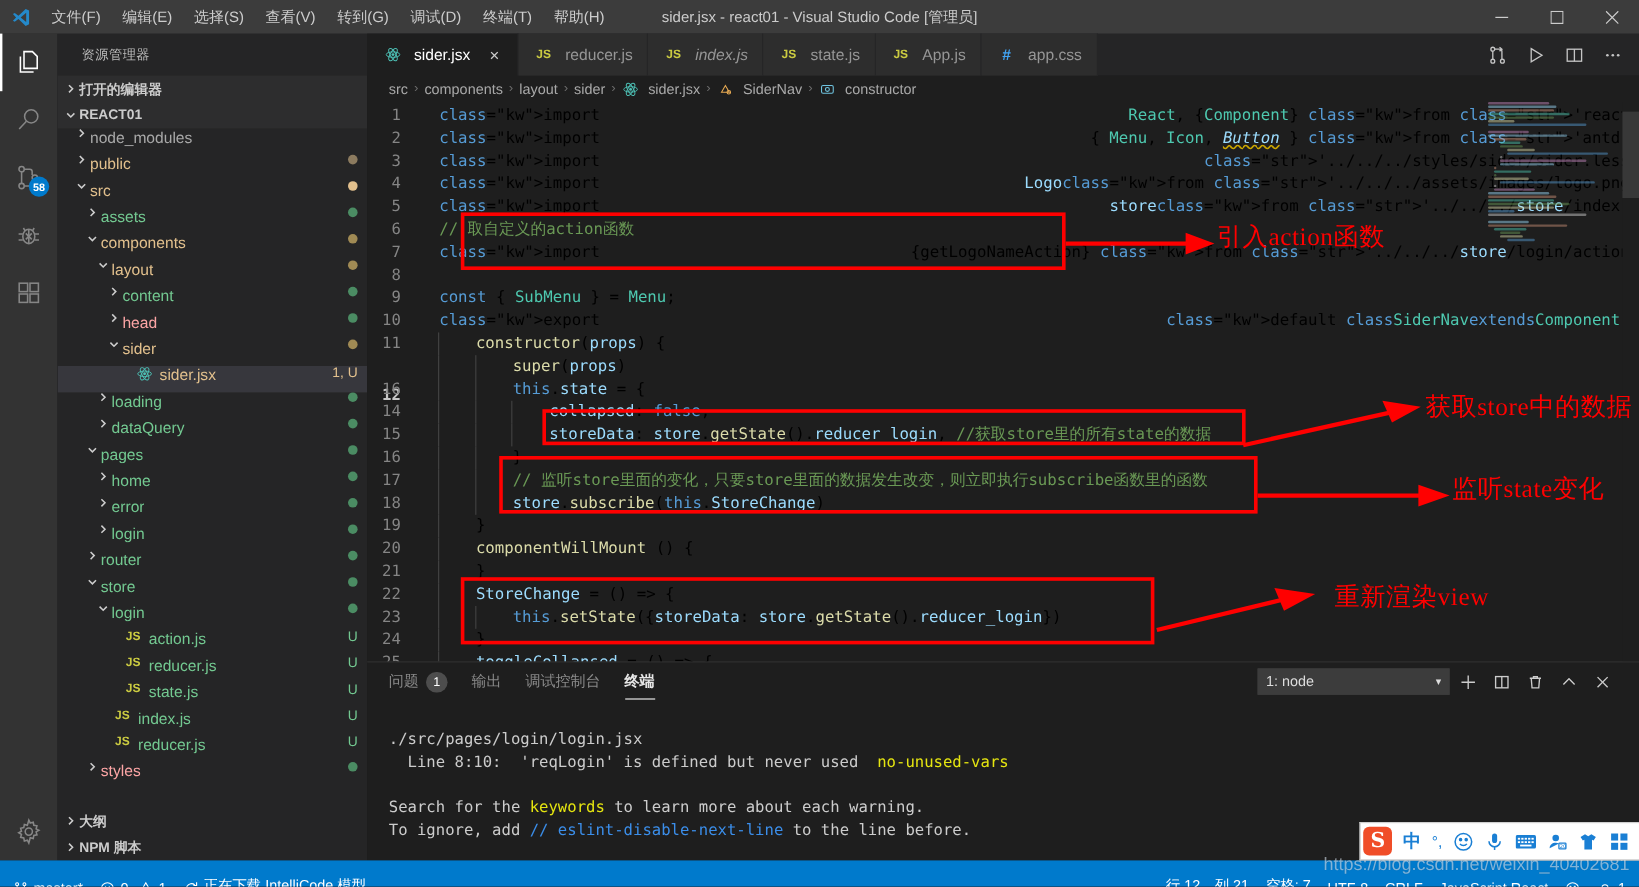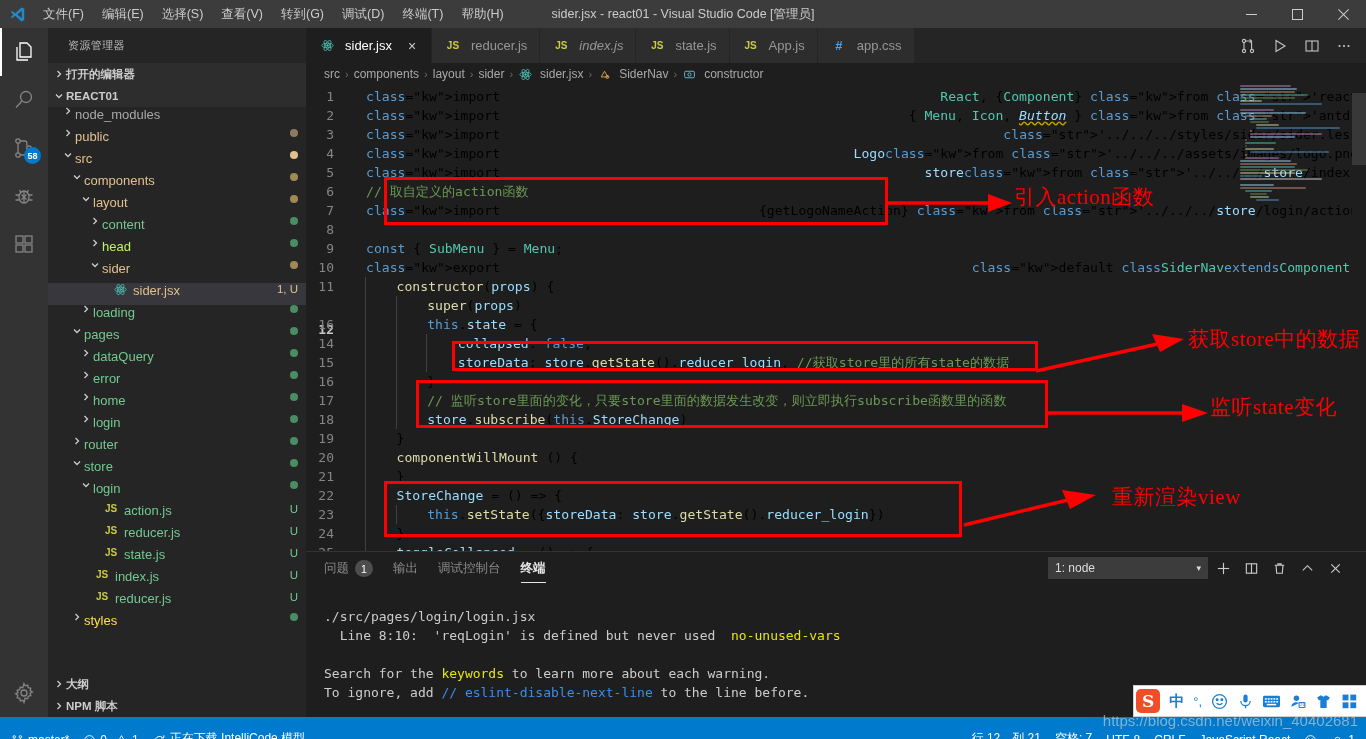--- a/index.html
+++ b/index.html
@@ -367,20 +367,30 @@
                 <path d="M1 2.5 L4 5.5 L7 2.5"></path>
               </svg>
             </span>
             <span class="label" style="color:#e2c08d">src</span>
             <span class="dot" style="background:#e2c08d"></span>
           </div>
           <div class="row">
             <span style="display:inline-block;width:22px;flex:none"></span>
             <span class="twisty">
               <svg viewBox="0 0 8 8" fill="none" stroke="#cccccc" stroke-width="1.3">
+                <path d="M2.5 1 L5.5 4 L2.5 7"></path>
+              </svg>
+            </span>
+            <span class="label" style="color:#73c991">assets</span>
+            <span class="dot" style="background:#4b8c63"></span>
+          </div>
+          <div class="row">
+            <span style="display:inline-block;width:22px;flex:none"></span>
+            <span class="twisty">
+              <svg viewBox="0 0 8 8" fill="none" stroke="#cccccc" stroke-width="1.3">
                 <path d="M1 2.5 L4 5.5 L7 2.5"></path>
               </svg>
             </span>
             <span class="label" style="color:#e2c08d">components</span>
             <span class="dot" style="background:#a08a54"></span>
           </div>
           <div class="row">
             <span style="display:inline-block;width:31px;flex:none"></span>
             <span class="twisty">
               <svg viewBox="0 0 8 8" fill="none" stroke="#cccccc" stroke-width="1.3">
@@ -400,21 +410,21 @@
             <span class="label" style="color:#73c991">content</span>
             <span class="dot" style="background:#4b8c63"></span>
           </div>
           <div class="row">
             <span style="display:inline-block;width:40px;flex:none"></span>
             <span class="twisty">
               <svg viewBox="0 0 8 8" fill="none" stroke="#cccccc" stroke-width="1.3">
                 <path d="M2.5 1 L5.5 4 L2.5 7"></path>
               </svg>
             </span>
-            <span class="label" style="color:#bef264">head</span>
+            <span class="label" style="color:#fca5a5">head</span>
             <span class="dot" style="background:#4b8c63"></span>
           </div>
           <div class="row">
             <span style="display:inline-block;width:40px;flex:none"></span>
             <span class="twisty">
               <svg viewBox="0 0 8 8" fill="none" stroke="#cccccc" stroke-width="1.3">
                 <path d="M1 2.5 L4 5.5 L7 2.5"></path>
               </svg>
             </span>
             <span class="label" style="color:#e2c08d">sider</span>
@@ -438,57 +448,57 @@
             <span style="display:inline-block;width:31px;flex:none"></span>
             <span class="twisty">
               <svg viewBox="0 0 8 8" fill="none" stroke="#cccccc" stroke-width="1.3">
                 <path d="M2.5 1 L5.5 4 L2.5 7"></path>
               </svg>
             </span>
             <span class="label" style="color:#73c991">loading</span>
             <span class="dot" style="background:#4b8c63"></span>
           </div>
           <div class="row">
+            <span style="display:inline-block;width:31px;flex:none"></span>
+            <span class="twisty">
+              <svg viewBox="0 0 8 8" fill="none" stroke="#cccccc" stroke-width="1.3">
+                <path d="M2.5 1 L5.5 4 L2.5 7"></path>
+              </svg>
+            </span>
+            <span class="label" style="color:#73c991">dataQuery</span>
+            <span class="dot" style="background:#4b8c63"></span>
+          </div>
+          <div class="row">
             <span style="display:inline-block;width:22px;flex:none"></span>
             <span class="twisty">
               <svg viewBox="0 0 8 8" fill="none" stroke="#cccccc" stroke-width="1.3">
                 <path d="M1 2.5 L4 5.5 L7 2.5"></path>
               </svg>
             </span>
             <span class="label" style="color:#73c991">pages</span>
             <span class="dot" style="background:#4b8c63"></span>
           </div>
           <div class="row">
             <span style="display:inline-block;width:31px;flex:none"></span>
             <span class="twisty">
               <svg viewBox="0 0 8 8" fill="none" stroke="#cccccc" stroke-width="1.3">
                 <path d="M2.5 1 L5.5 4 L2.5 7"></path>
               </svg>
             </span>
-            <span class="label" style="color:#73c991">dataQuery</span>
+            <span class="label" style="color:#73c991">home</span>
             <span class="dot" style="background:#4b8c63"></span>
           </div>
           <div class="row">
             <span style="display:inline-block;width:31px;flex:none"></span>
             <span class="twisty">
               <svg viewBox="0 0 8 8" fill="none" stroke="#cccccc" stroke-width="1.3">
                 <path d="M2.5 1 L5.5 4 L2.5 7"></path>
               </svg>
             </span>
             <span class="label" style="color:#73c991">error</span>
-            <span class="dot" style="background:#4b8c63"></span>
-          </div>
-          <div class="row">
-            <span style="display:inline-block;width:31px;flex:none"></span>
-            <span class="twisty">
-              <svg viewBox="0 0 8 8" fill="none" stroke="#cccccc" stroke-width="1.3">
-                <path d="M2.5 1 L5.5 4 L2.5 7"></path>
-              </svg>
-            </span>
-            <span class="label" style="color:#73c991">home</span>
             <span class="dot" style="background:#4b8c63"></span>
           </div>
           <div class="row">
             <span style="display:inline-block;width:31px;flex:none"></span>
             <span class="twisty">
               <svg viewBox="0 0 8 8" fill="none" stroke="#cccccc" stroke-width="1.3">
                 <path d="M2.5 1 L5.5 4 L2.5 7"></path>
               </svg>
             </span>
             <span class="label" style="color:#73c991">login</span>
@@ -569,21 +579,21 @@
             <span class="label" style="color:#73c991">reducer.js</span>
             <span class="badge" style="color:#73c991">U</span>
           </div>
           <div class="row">
             <span style="display:inline-block;width:22px;flex:none"></span>
             <span class="twisty">
               <svg viewBox="0 0 8 8" fill="none" stroke="#cccccc" stroke-width="1.3">
                 <path d="M2.5 1 L5.5 4 L2.5 7"></path>
               </svg>
             </span>
-            <span class="label" style="color:#fde047">styles</span>
+            <span class="label" style="color:#fca5a5">styles</span>
             <span class="dot" style="background:#4b8c63"></span>
           </div>
         </div>
 
       <div class="sb-bottom">
         <div class="sb-section-header">
           <span class="twisty">
             <svg viewBox="0 0 8 8" fill="none" stroke="#cccccc" stroke-width="1.3">
                 <path d="M2.5 1 L5.5 4 L2.5 7"></path>
               </svg>

